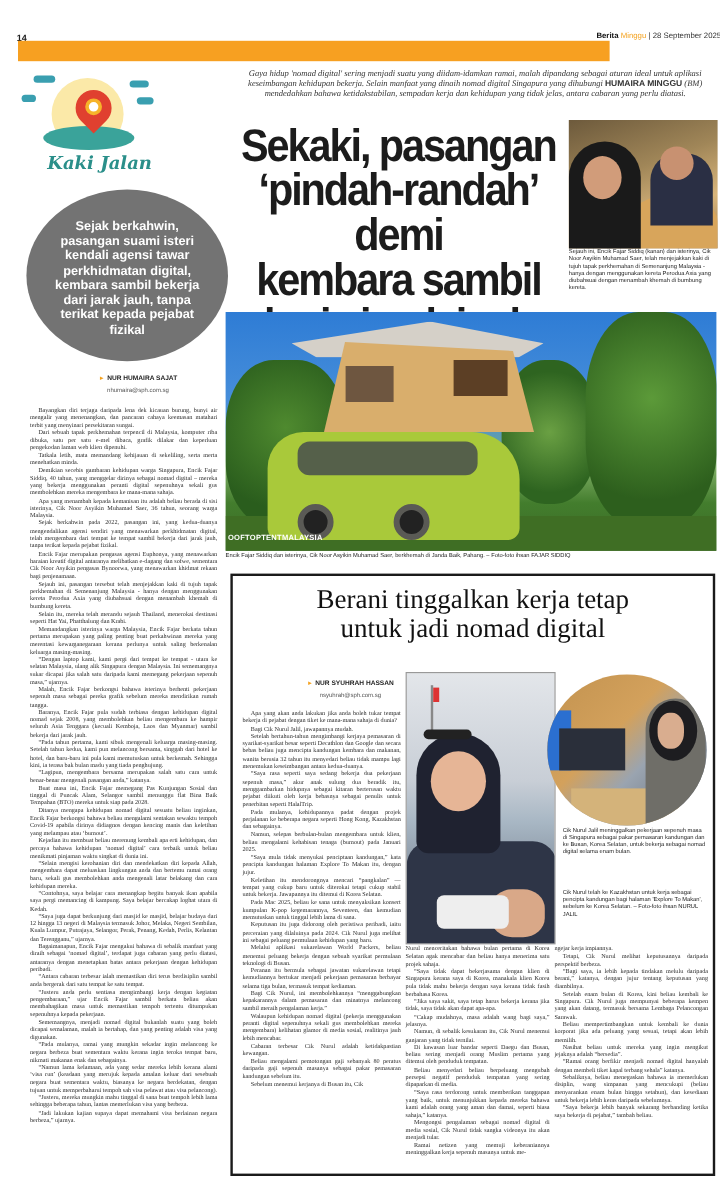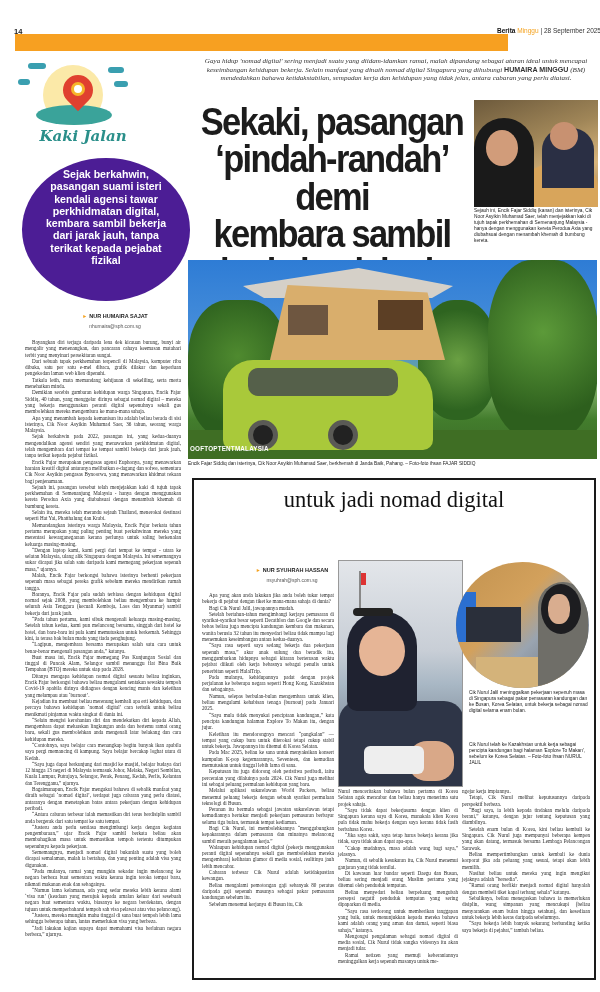--- a/index.html
+++ b/index.html
@@ -16,21 +16,21 @@
   
   .logo { position: absolute; left: 8px; top: 55px; width: 130px; height: 100px; }
   .logo .sun { position: absolute; left: 35px; top: 10px; width: 60px; height: 60px; border-radius: 50%; background: #fbe9a8; }
   .logo .island { position: absolute; left: 28px; top: 50px; width: 76px; height: 20px; border-radius: 50%; background: #3aa39a; }
   .logo .pin { position: absolute; left: 55px; top: 20px; width: 30px; height: 30px; border-radius: 50% 50% 50% 0; transform: rotate(-45deg); background: #e0402f; }
   .logo .pin-in { position: absolute; left: 63px; top: 27px; width: 14px; height: 14px; border-radius: 50%; background: #fff; border: 3px solid #f6b42a; }
   .logo .cloud { position: absolute; height: 6px; border-radius: 4px; background: #3a9fb0; }
   .logo .logo-text { position: absolute; left: 30px; top: 72px; width: 90px; text-align: center; font-family: "DejaVu Serif", serif; font-style: italic; font-weight: bold; color: #2a8f8a; font-size: 15px; }
 
   
-  .pullcircle { position: absolute; left: 22px; top: 158px; width: 168px; height: 143px; border-radius: 50%; background: #4c1d95; display: flex; align-items: flex-start; justify-content: center; text-align: center; padding: 10px 22px 20px 22px; }
+  .pullcircle { position: absolute; left: 22px; top: 158px; width: 168px; height: 143px; border-radius: 50%; background: #737373; display: flex; align-items: flex-end; justify-content: center; text-align: center; padding: 10px 22px 20px 22px; }
   .pullcircle p { font-family: "Liberation Sans", sans-serif; font-weight: bold; color: #fff; font-size: 10.6px; line-height: 12.3px; }
 
   
   .intro { position: absolute; left: 192px; top: 57px; width: 408px; font-style: italic; font-size: 7.1px; line-height: 8.5px; text-align: center; color: #333; }
   .intro .bm { font-style: normal; font-weight: bold; font-family: "Liberation Sans", sans-serif; }
 
   
   .headline { position: absolute; left: 192px; top: 103px; width: 280px; text-align: center; font-family: "Liberation Sans", sans-serif; font-weight: bold; font-size: 34.5px; line-height: 34px; letter-spacing: -1.7px; color: #1c1c1c; transform: scaleY(1.1); transform-origin: top; }
 
   
@@ -113,21 +113,21 @@
   <div class="cloud" style="left:10px;top:24px;width:12px;"></div>
   <div class="cloud" style="left:100px;top:12px;width:16px;"></div>
   <div class="cloud" style="left:106px;top:26px;width:14px;"></div>
   <div class="island"></div>
   <div class="pin"></div>
   <div class="pin-in"></div>
   <div class="logo-text">Kaki Jalan</div>
 </div>
 
 <div class="intro">
-  <span>Gaya hidup 'nomad digital' sering menjadi suatu yang diidam-idamkan ramai, malah dipandang sebagai aturan ideal untuk mencapai keseimbangan kehidupan bekerja. Selain manfaat yang dinaih nomad digital Singapura yang dihubungi</span>
+  <span>Gaya hidup 'nomad digital' sering menjadi suatu yang diidam-idamkan ramai, malah dipandang sebagai aturan ideal untuk aplikasi keseimbangan kehidupan bekerja. Selain manfaat yang dinaih nomad digital Singapura yang dihubungi</span>
   <span class="bm">HUMAIRA MINGGU</span>
   <span>(BM) mendedahkan bahawa ketidakstabilan, sempadan kerja dan kehidupan yang tidak jelas, antara cabaran yang perlu diatasi.</span>
 </div>
 
 <div class="headline">
   <div>Sekaki, pasangan</div>
   <div>‘pindah-randah’ demi</div>
   <div>kembara sambil</div>
   <div>kerja jarak jauh</div>
 </div>
@@ -194,20 +194,21 @@
   <p>“Justeru anda perlu sentiasa mengimbangi kerja dengan kegiatan pengembaraan,” ujar Encik Fajar sambil berkata beliau akan membahagikan masa untuk memastikan tempoh tertentu ditumpukan sepenuhnya kepada pekerjaan.</p>
   <p>Sememangnya, menjadi nomad digital bukanlah suatu yang boleh dicapai semalaman, malah ia bertahap, dan yang penting adalah visa yang digunakan.</p>
   <p>“Pada mulanya, ramai yang mungkin sekadar ingin melancong ke negara berbeza buat sementara waktu kerana ingin teroka tempat baru, nikmati makanan enak dan sebagainya.</p>
   <p>“Namun lama kelamaan, ada yang sedar mereka lebih kerana alami ‘visa run’ (keadaan yang merujuk kepada amalan keluar dari sesebuah negara buat sementara waktu, biasanya ke negara berdekatan, dengan tujuan untuk memperbaharui tempoh sah visa pelawat atau visa pelancong).</p>
   <p>“Justeru, mereka mungkin mahu tinggal di sana buat tempoh lebih lama sehingga beberapa tahun, lantas memerlukan visa yang berbeza.</p>
   <p>“Jadi lakukan kajian supaya dapat memahami visa berlainan negara berbeza,” ujarnya.</p>
 </div>
 
 <div class="box">
   <div class="box-title">
+    <div>Berani tinggalkan kerja tetap</div>
     <div>untuk jadi nomad digital</div>
   </div>
 
   <div class="byline byline2">
     <span class="arrow">►</span><span class="name">NUR SYUHRAH HASSAN</span>
     <span class="email">nsyuhrah@sph.com.sg</span>
   </div>
 
   <div class="photo3">
     <div class="flag"></div>

